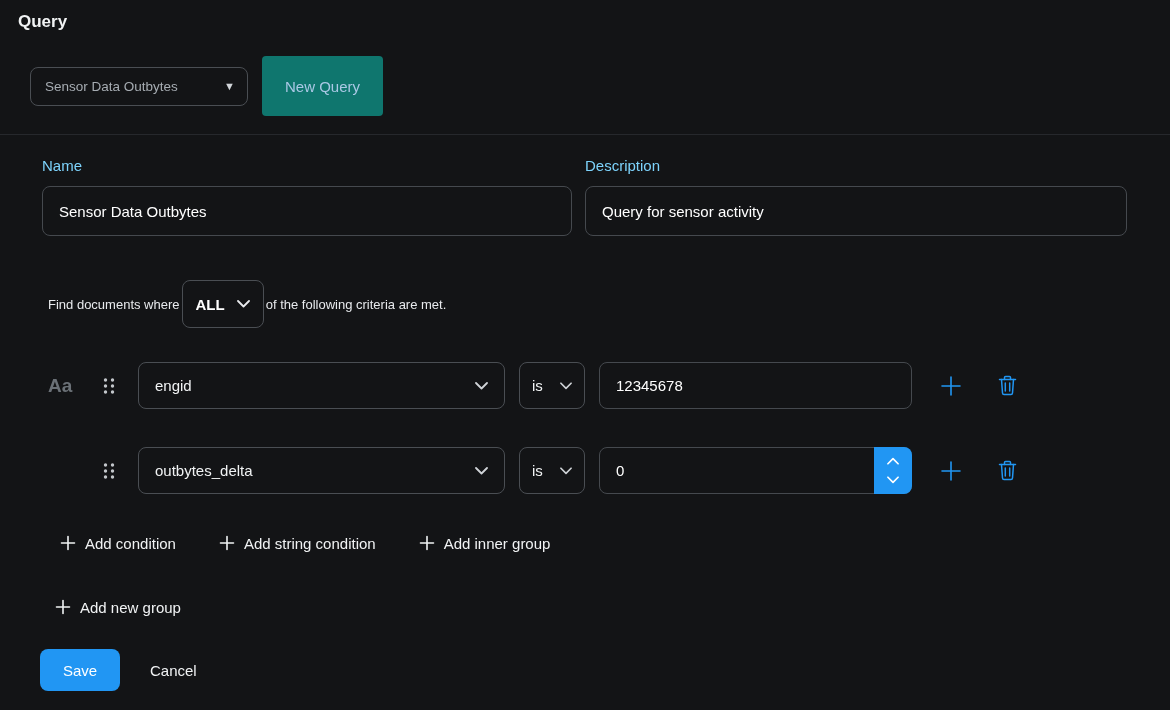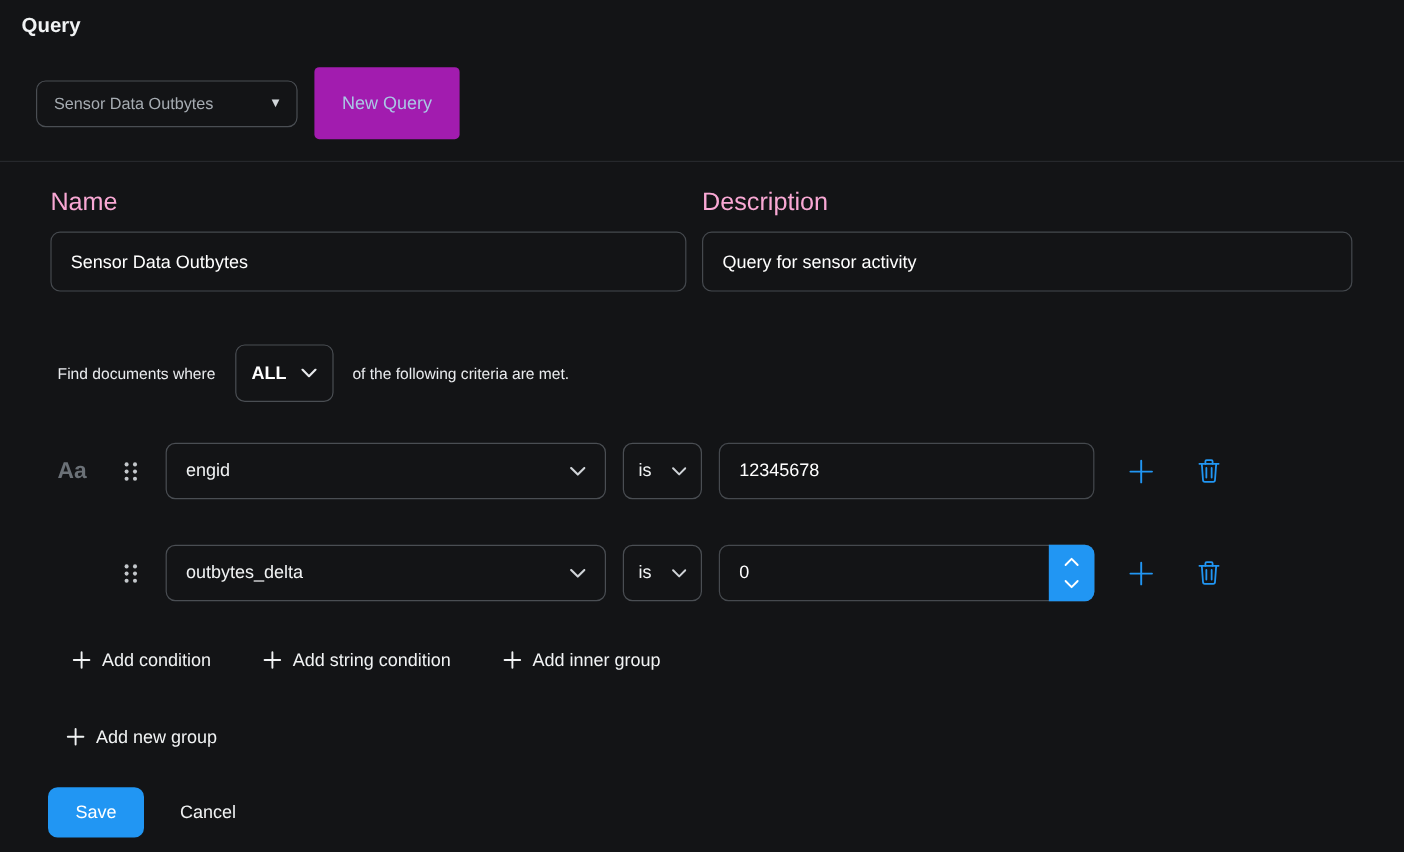--- a/index.html
+++ b/index.html
@@ -25,40 +25,40 @@
     display:flex; align-items:center; background:transparent;
     cursor:pointer;
   }
   .query-select {
     width:218px; height:39px; padding:0 12px 0 14px;
     justify-content:space-between; color:#a6acb2; font-size:13.5px;
   }
   .tri { font-size:11px; color:#d2d6da; }
   .new-query-btn {
     height:60px; padding:0 23px; border:none; border-radius:4px;
-    background:#a21caf; color:#aac8e5; font-size:15px; cursor:pointer;
+    background:#0f766e; color:#aac8e5; font-size:15px; cursor:pointer;
     font-family:"Liberation Sans", sans-serif;
   }
 
   .divider { border:none; border-top:1px solid #26282c; margin:18px 0 0 0; }
 
   
   .fields-row { display:flex; gap:13px; margin:22px 0 0 42px; }
   .field { width:530px; }
   .field.desc { width:542px; }
-  .field label { display:block; font-size:21px; color:#f9a8d4; margin-bottom:12px; }
+  .field label { display:block; font-size:15px; color:#7dd3fc; margin-bottom:12px; }
   .text-input {
     width:100%; height:50px; background:transparent;
     border:1px solid #45494e; border-radius:8px;
     color:#fff; font-size:15px; padding:0 16px;
     font-family:"Liberation Sans", sans-serif; outline:none;
   }
 
   
-  .criteria-row { display:flex; align-items:center; gap:16px; margin:44px 0 0 48px; font-size:13px; color:#e8eaed; }
+  .criteria-row { display:flex; align-items:center; gap:2px; margin:44px 0 0 48px; font-size:13px; color:#e8eaed; }
   .all-select { height:48px; padding:0 13px; gap:12px; font-size:15px; font-weight:700; color:#fff; }
 
   
   .cond-area { margin-top:34px; }
   .cond-row { display:flex; align-items:center; padding-left:48px; margin-bottom:38px; }
   .type-ico {
     width:30px; font-size:19px; font-weight:700; color:#6b7177; flex:0 0 30px;
   }
   .drag { margin-left:25px; width:14px; flex:0 0 14px; display:flex; cursor:grab; }
   .field-select { width:367px; height:47px; margin-left:21px; padding:0 16px; justify-content:space-between; font-size:15px; color:#f1f3f4; }

